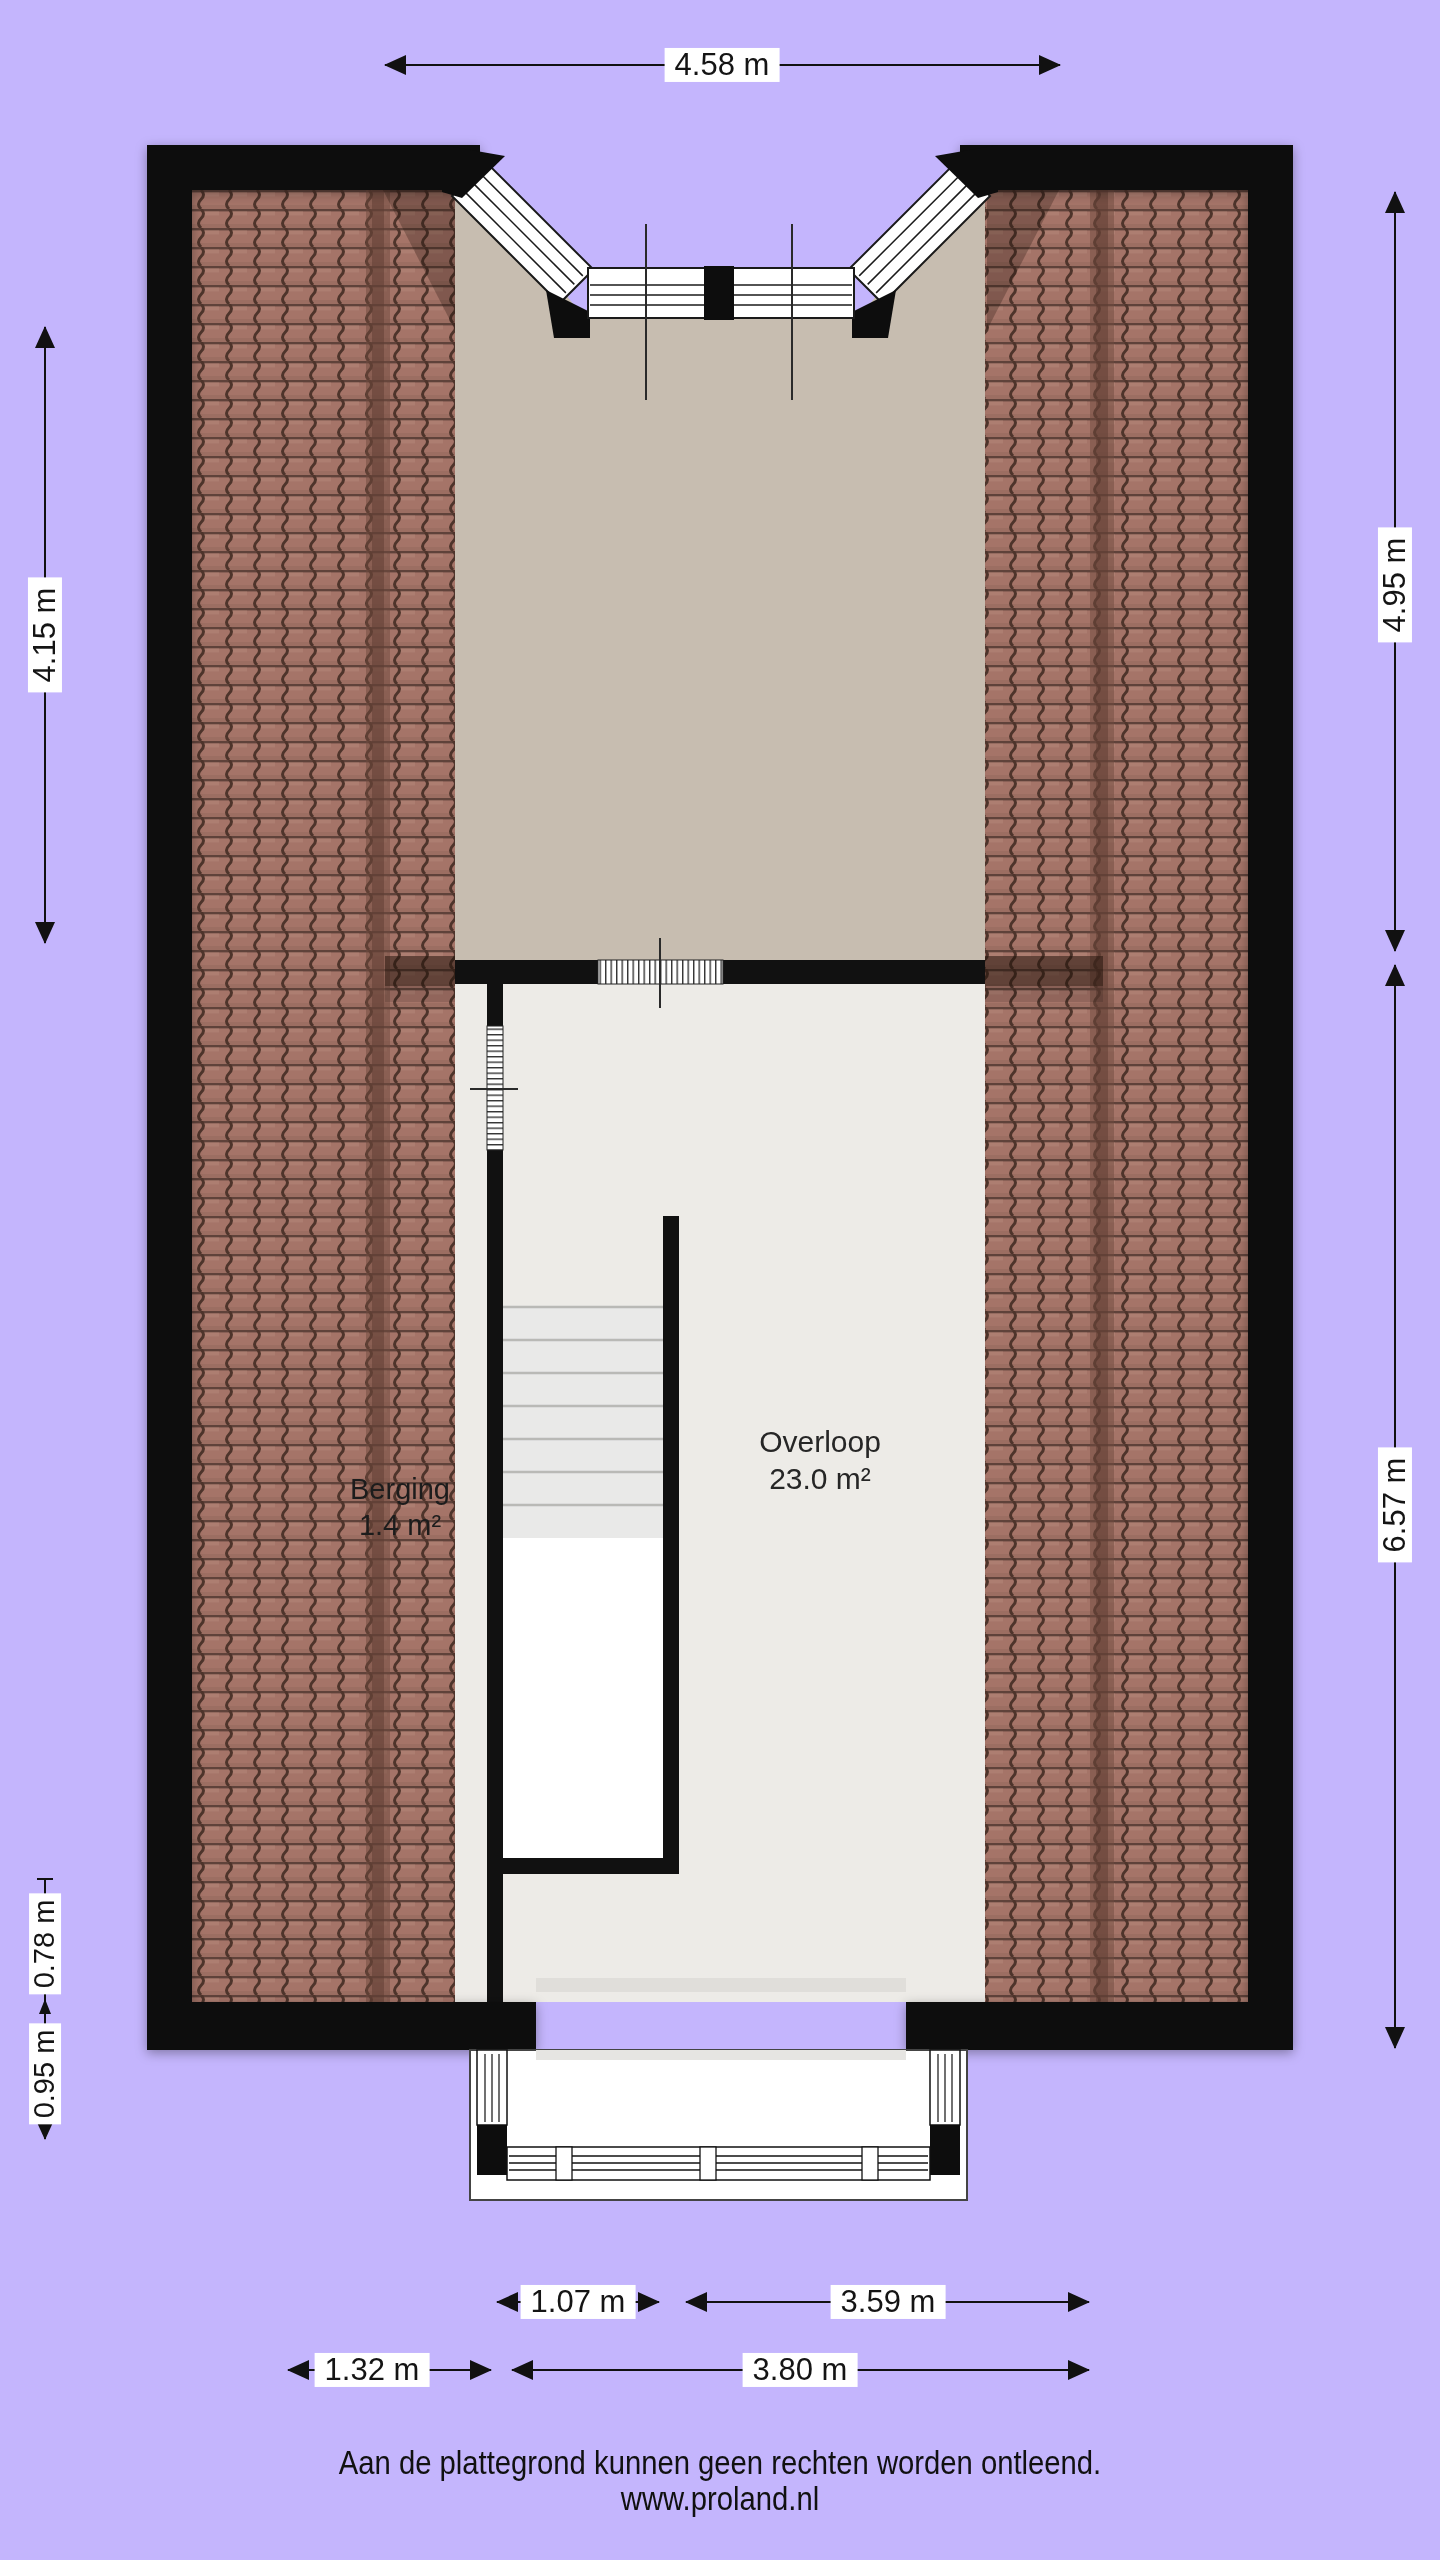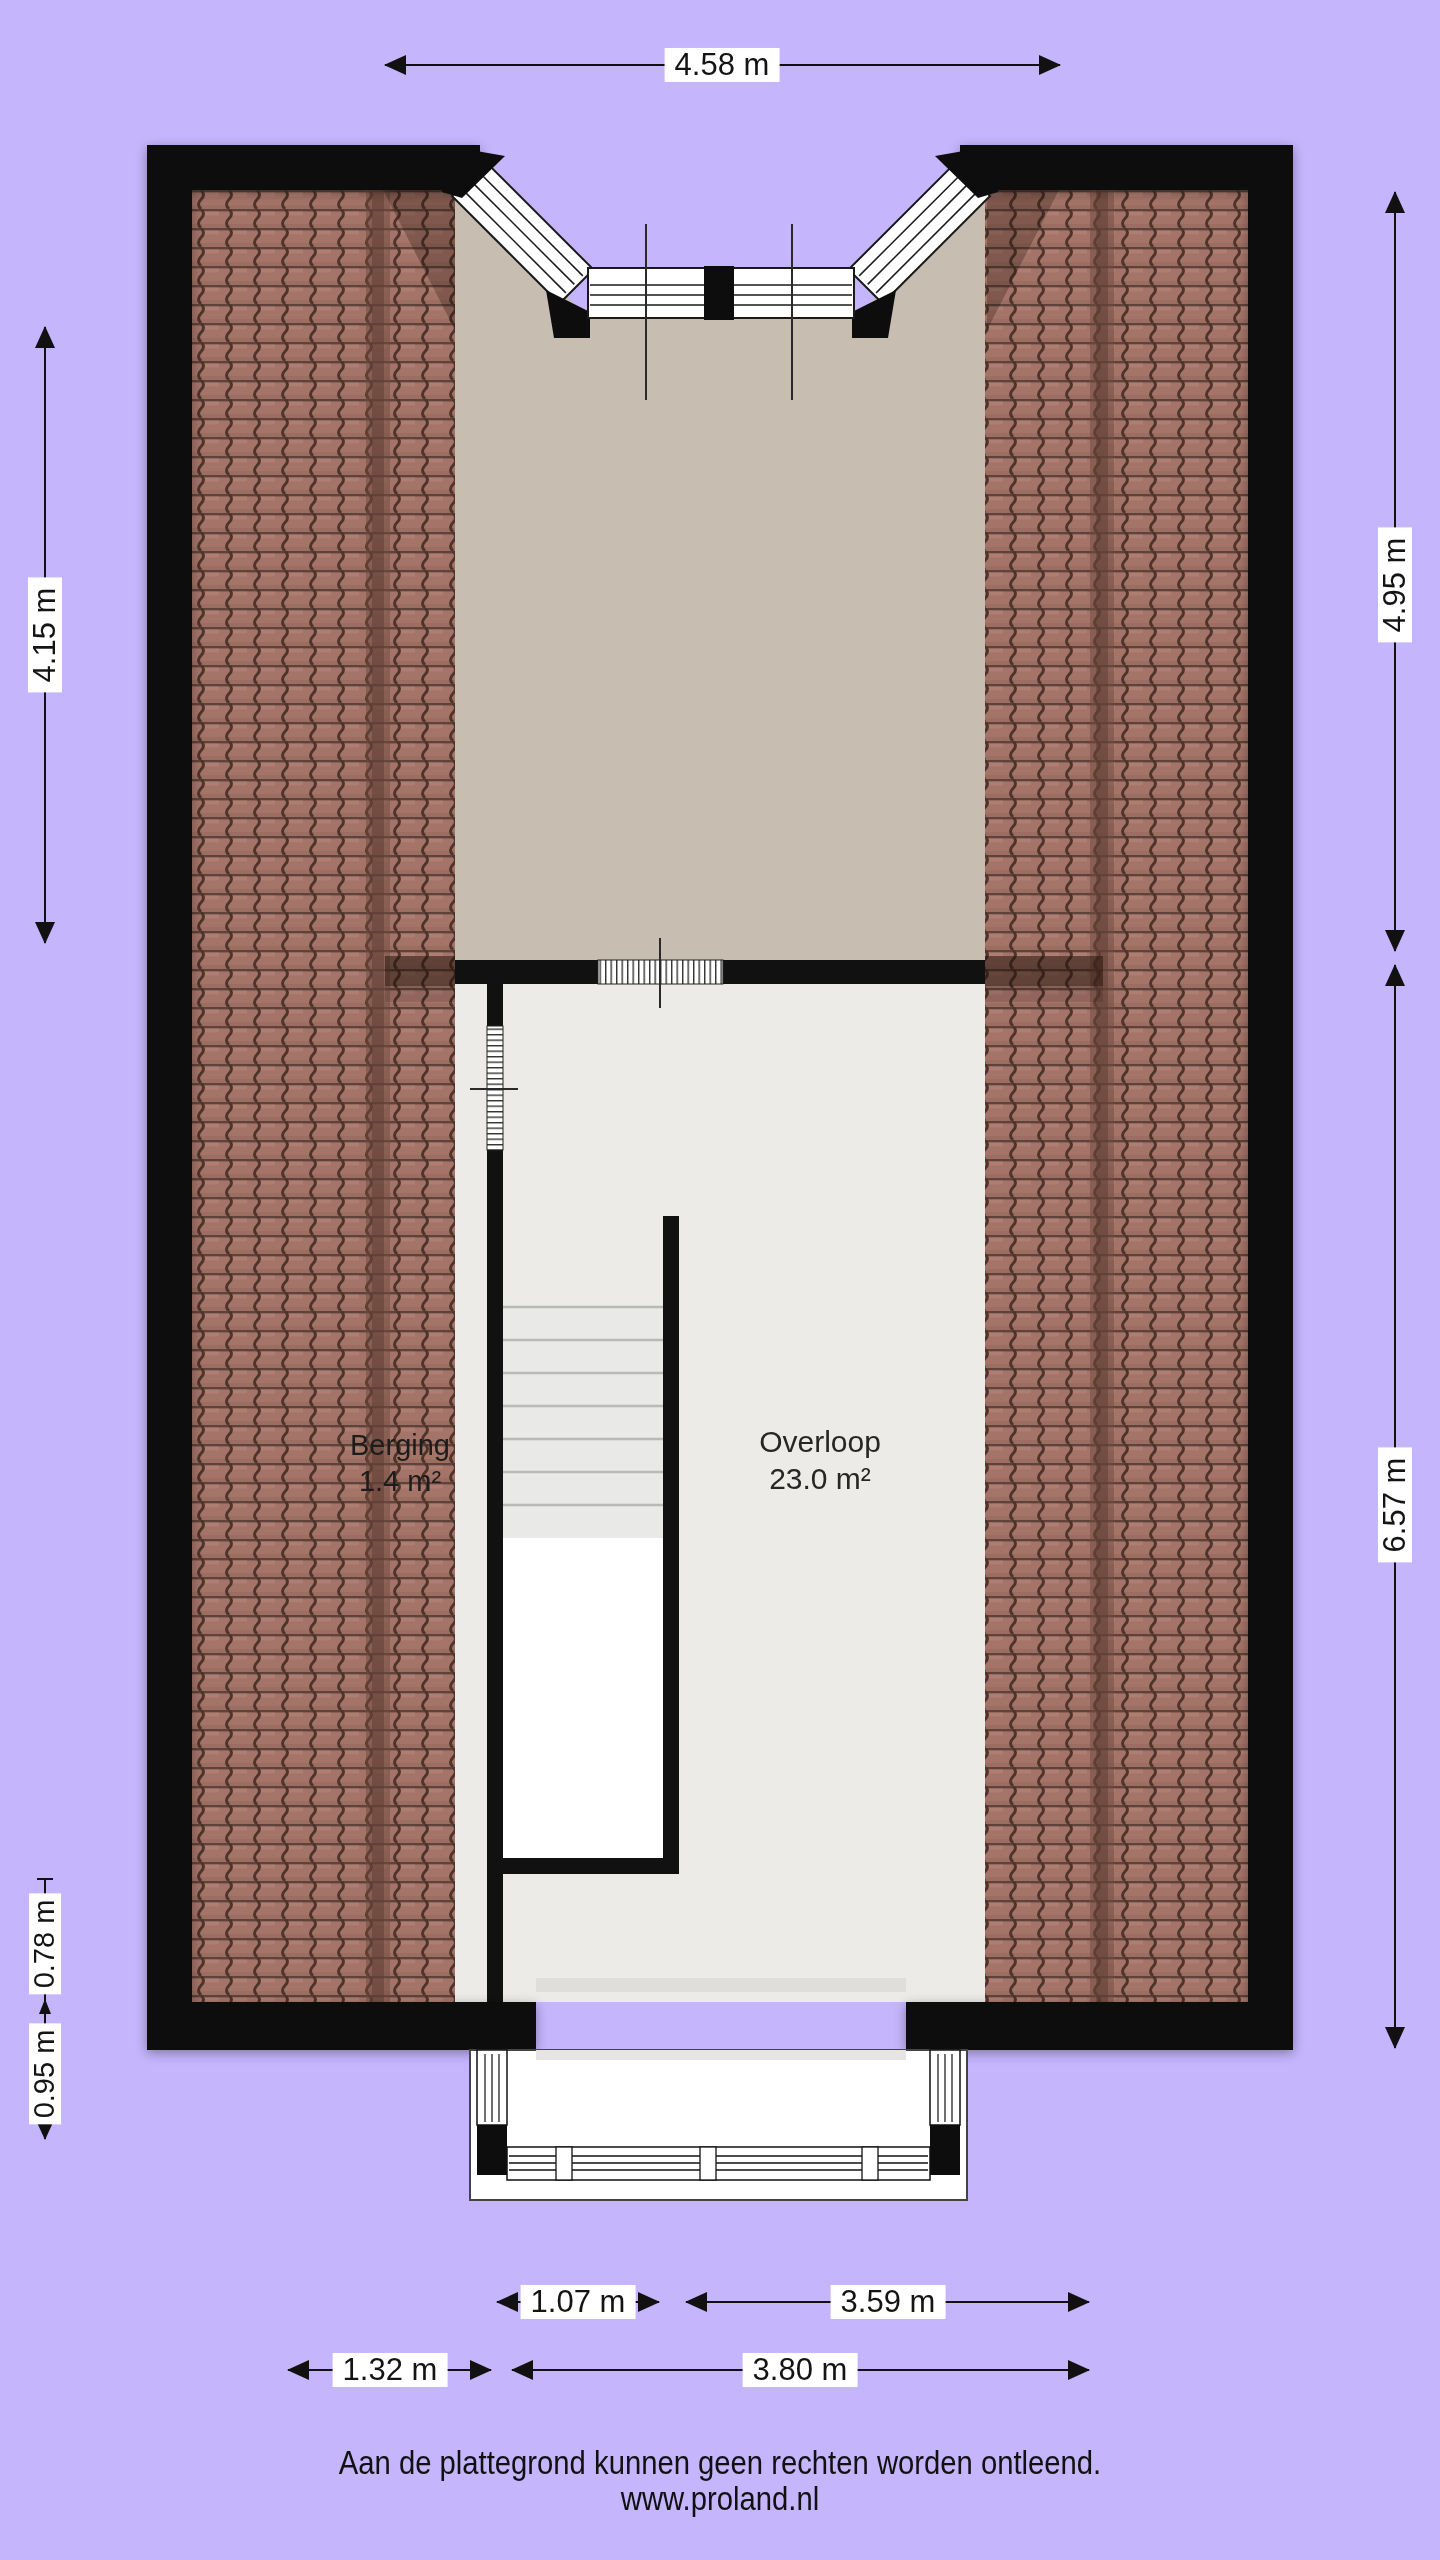--- a/index.html
+++ b/index.html
@@ -173,28 +173,28 @@
 </svg>
 
 <div class="dim" style="left:722px;top:65px;">4.58 m</div>
 <div class="dim rot" style="left:45px;top:635px;">4.15 m</div>
 <div class="dim rot" style="left:1395px;top:585px;">4.95 m</div>
 <div class="dim rot" style="left:1395px;top:1505px;">6.57 m</div>
 <div class="dim rot small" style="left:45px;top:1944px;">0.78 m</div>
 <div class="dim rot small" style="left:45px;top:2074px;">0.95 m</div>
 <div class="dim" style="left:578px;top:2302px;">1.07 m</div>
 <div class="dim" style="left:888px;top:2302px;">3.59 m</div>
-<div class="dim" style="left:390px;top:2370px;">1.32 m</div>
+<div class="dim" style="left:372px;top:2370px;">1.32 m</div>
 <div class="dim" style="left:800px;top:2370px;">3.80 m</div>
 
 <div class="roomlabel" style="left:820px;top:1460px;">
   <div>Overloop</div>
   <div>23.0 m²</div>
 </div>
-<div class="roomlabel berging" style="left:400px;top:1464px;">
+<div class="roomlabel berging" style="left:400px;top:1508px;">
   <div>Berging</div>
   <div>1.4 m²</div>
 </div>
 
 <div class="footer-line" style="top:2462px;">Aan de plattegrond kunnen geen rechten worden ontleend.</div>
 <div class="footer-line" style="top:2498px;">www.proland.nl</div>
 
 </div>
 
 </body></html>

